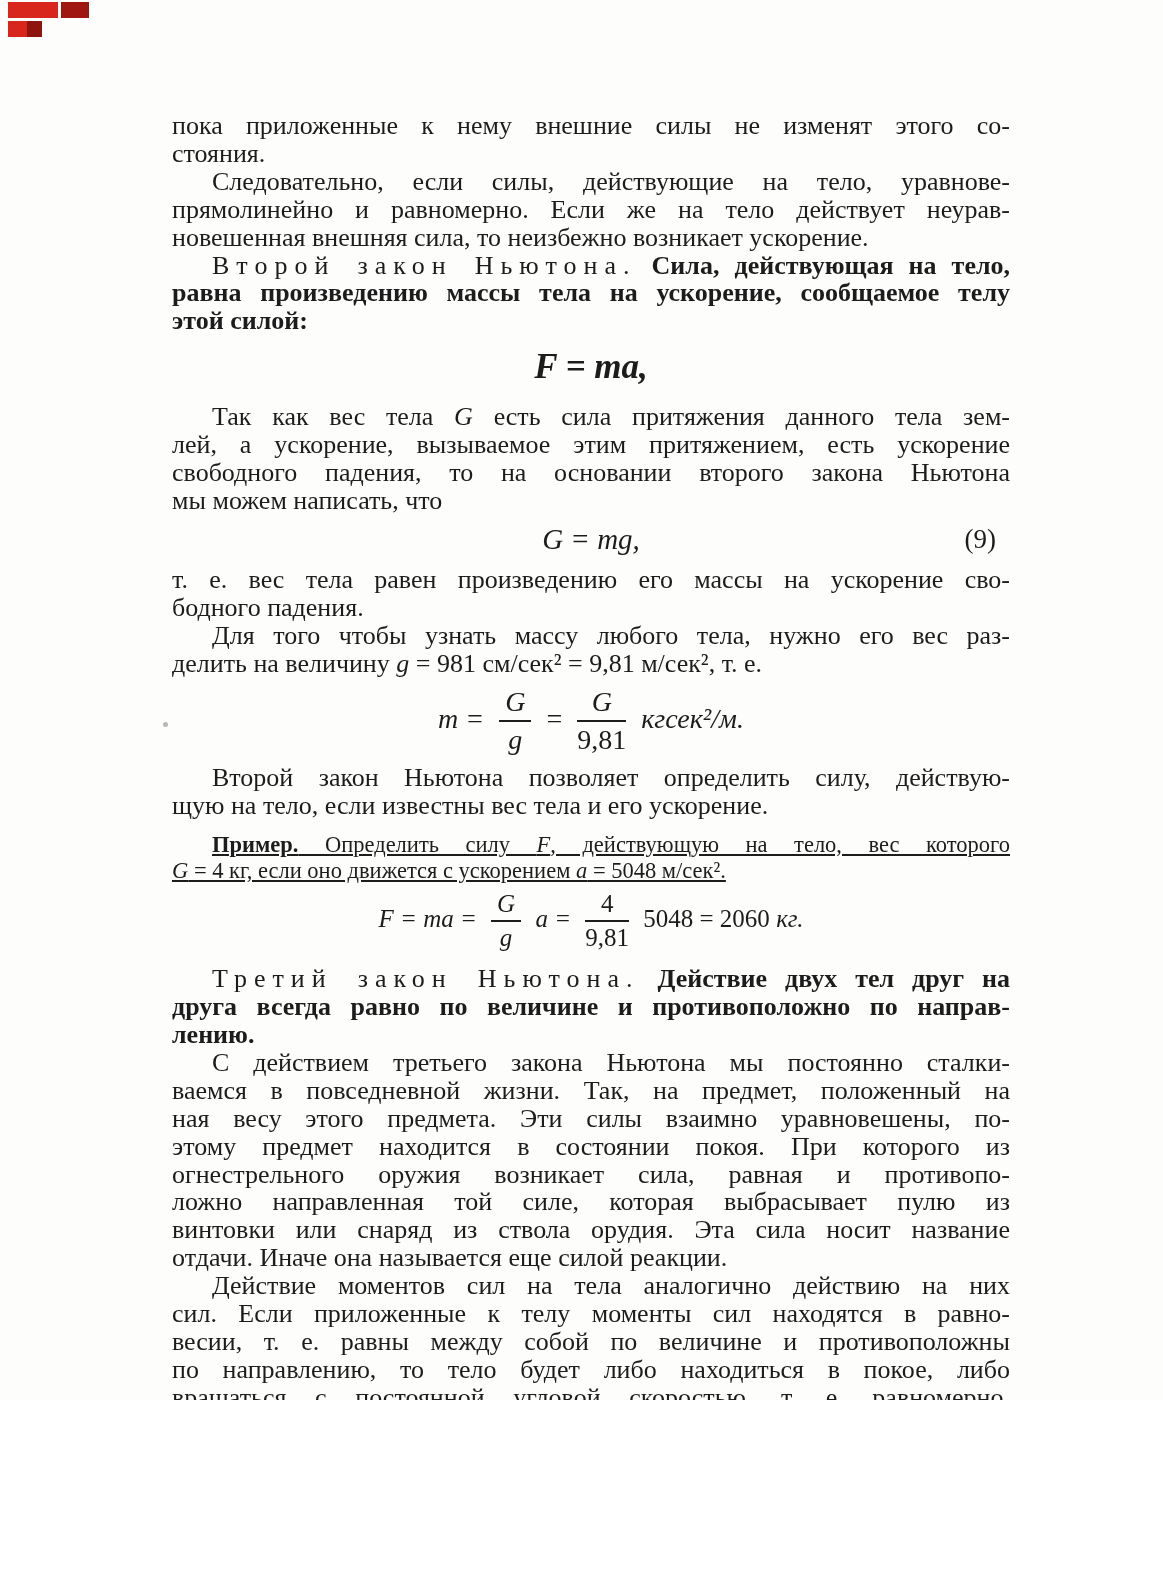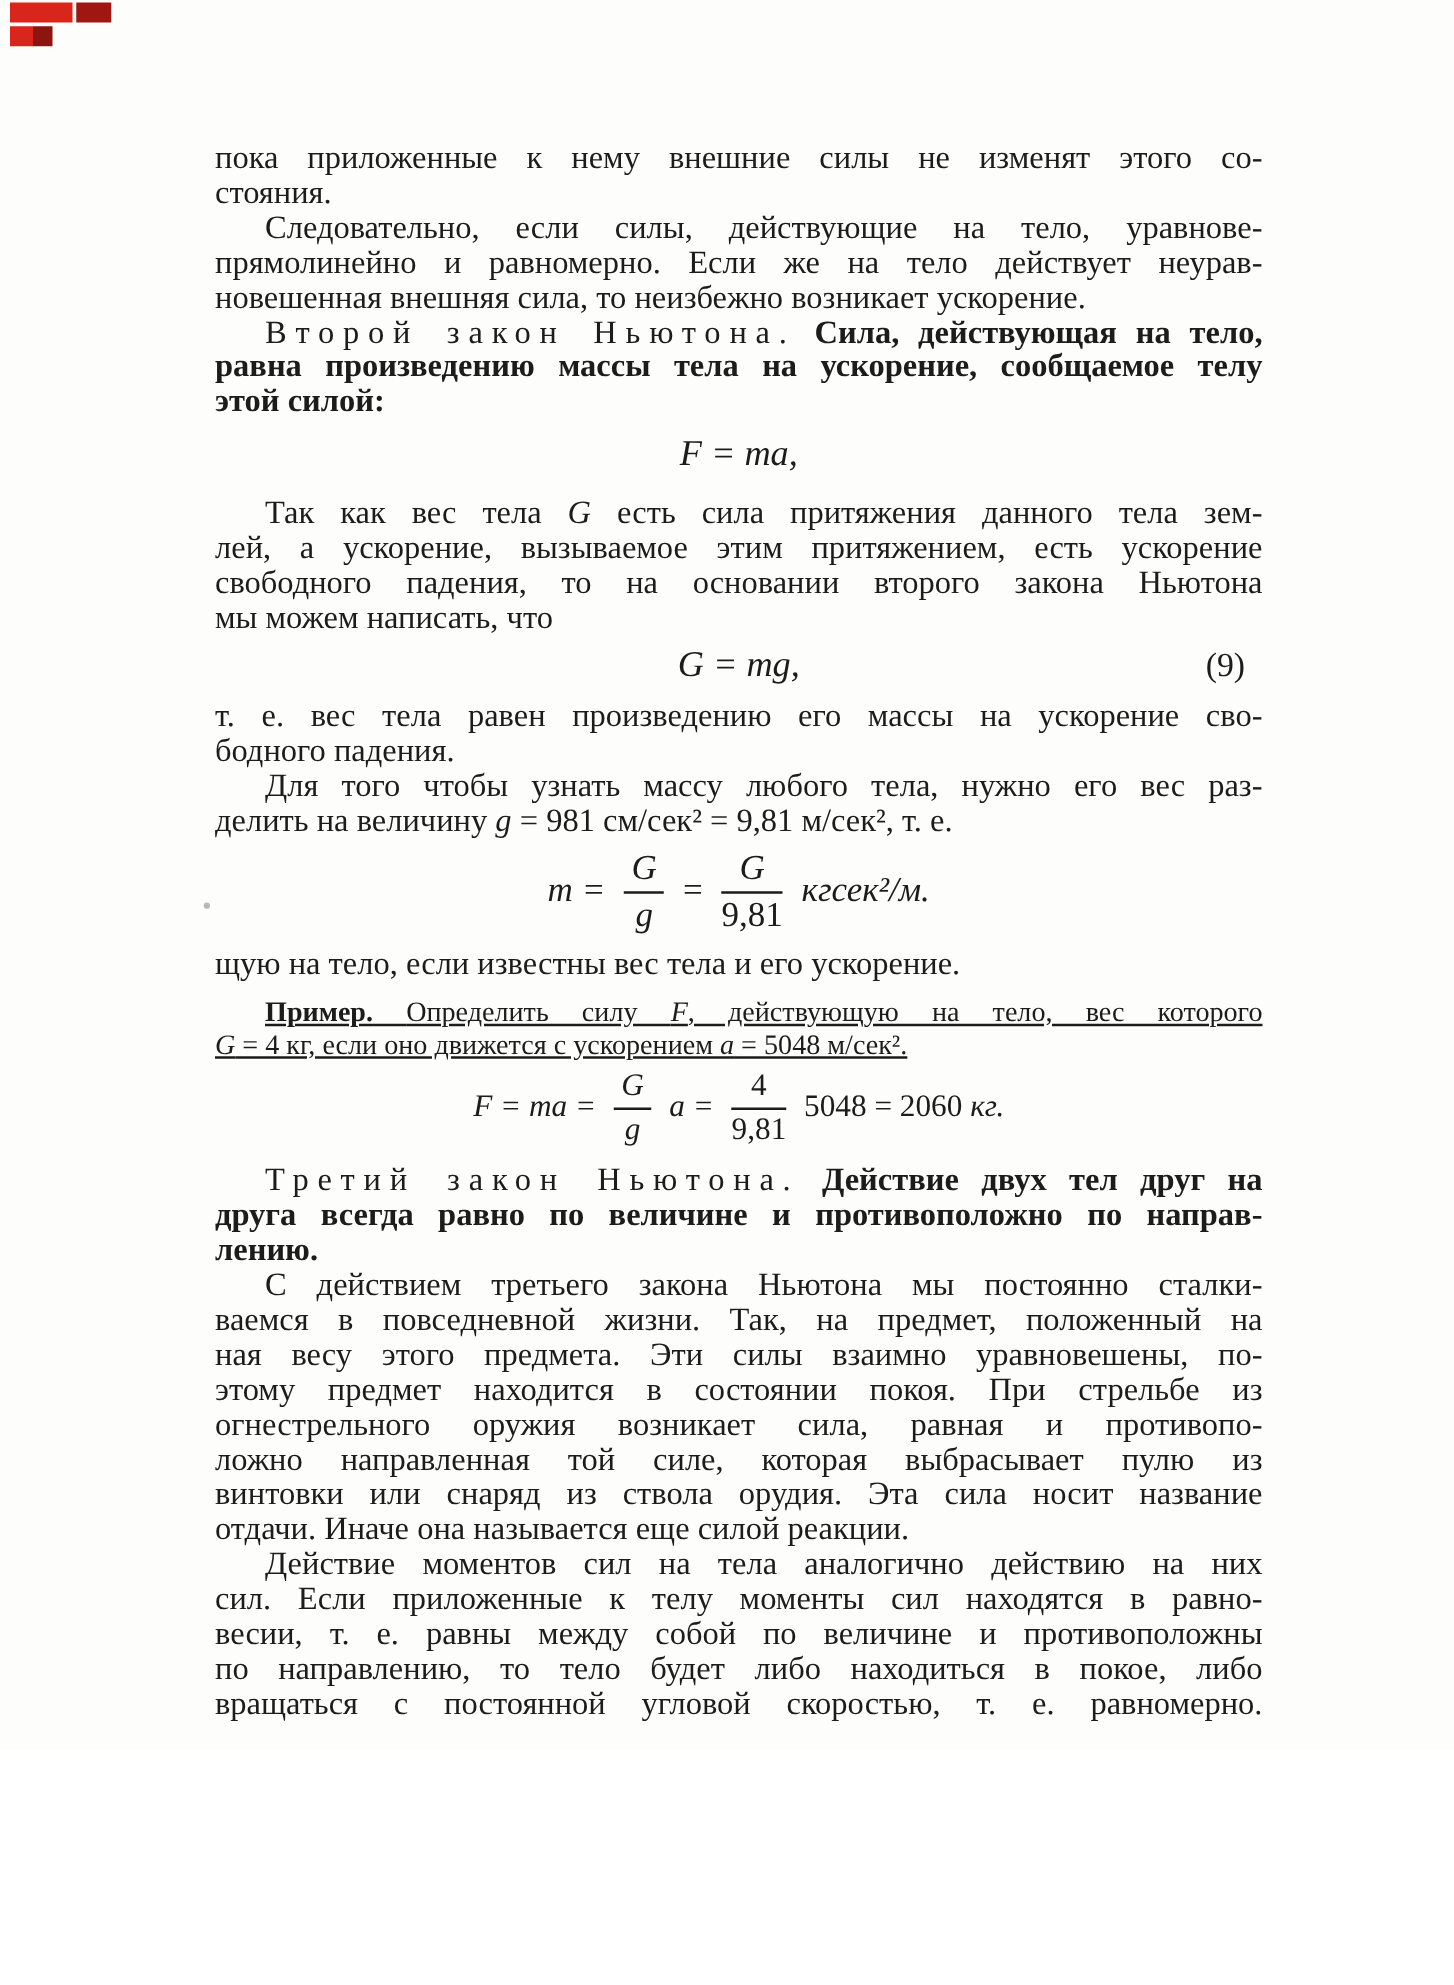--- a/index.html
+++ b/index.html
@@ -16,21 +16,21 @@
   .j{text-align:justify;text-align-last:justify;}
   .l{text-align:center;text-align-last:left;}
   .ind{text-indent:40px;}
   .b{font-weight:bold;}
   .spread{letter-spacing:0.27em;}
   .sm{font-size:22.5px;line-height:26px;text-decoration:underline;}
   .ex{margin-top:12px;}
   .eq{position:relative;text-align:center;font-style:italic;}
   .eq .upr{font-style:normal;}
   .it{font-style:italic;}
-  #f1{margin:12px 0 16px;font-size:29px;}
+  #f1{margin:12px 0 16px;font-size:35px;font-weight:bold;}
   #f2{margin:8px 12px 10px;font-size:29px;}
   #f3{margin:8px 0 8px;font-size:28px;}
   #f4{margin:6px 0 12px;font-size:25px;}
   .frac{display:inline-block;vertical-align:middle;text-align:center;line-height:1.15;margin:0 8px;}
   .frac .num{display:block;border-bottom:2px solid #1c1c1c;padding:0 6px 2px;}
   .frac .den{display:block;padding-top:2px;}
   .eqnum{position:absolute;right:2px;top:50%;transform:translateY(-50%);font-style:normal;font-size:27px;}
   .pagenum{position:absolute;left:974px;top:1462px;font-size:26px;letter-spacing:1px;}
   .stamp{position:absolute;}
   .stamp-a{left:8px;top:2px;width:50px;height:16px;background:#d8261c;}
@@ -99,20 +99,21 @@
 
     <div class="eq" id="f3">
       <span class="it">m =</span>
       <span class="frac"><span class="num it">G</span><span class="den it">g</span></span>
       <span class="upr">=</span>
       <span class="frac"><span class="num it">G</span><span class="den upr">9,81</span></span>
       <span class="it">кгсек²/м.</span>
     </div>
 
     <div>
+      <div class="tx j ind lat">Второй закон Ньютона позволяет определить силу, действую-</div>
       <div class="tx l lat">щую на тело, если известны вес тела и его ускорение.</div>
     </div>
 
     <div class="ex">
       <div class="tx sm j ind"><span class="b">Пример.</span> <span class="lat">Определить силу <i>F</i>, действующую на тело, вес которого</span></div>
       <div class="tx sm l lat"><i>G</i> = 4 кг, если оно движется с ускорением <i>a</i> = 5048 м/сек².</div>
     </div>
 
     <div class="eq" id="f4">
       <span class="it">F = ma =</span>
@@ -126,21 +127,21 @@
     <div>
       <div class="tx j ind"><span class="spread">Третий закон Ньютона.</span> <span class="b lat">Действие двух тел друг на</span></div>
       <div class="tx j b lat">друга всегда равно по величине и противоположно по направ-</div>
       <div class="tx l b lat">лению.</div>
     </div>
 
     <div>
       <div class="tx j ind lat">С действием третьего закона Ньютона мы постоянно сталки-</div>
       <div class="tx j lat">ваемся в повседневной жизни. Так, на предмет, положенный на</div>
       <div class="tx j lat">ная весу этого предмета. Эти силы взаимно уравновешены, по-</div>
-      <div class="tx j lat">этому предмет находится в состоянии покоя. При стрельбе из</div>
+      <div class="tx j lat">этому предмет находится в состоянии покоя. При которого из</div>
       <div class="tx j lat">огнестрельного оружия возникает сила, равная и противопо-</div>
       <div class="tx j lat">ложно направленная той силе, которая выбрасывает пулю из</div>
       <div class="tx j lat">винтовки или снаряд из ствола орудия. Эта сила носит название</div>
       <div class="tx l lat">отдачи. Иначе она называется еще силой реакции.</div>
     </div>
 
     <div>
       <div class="tx j ind lat">Действие моментов сил на тела аналогично действию на них</div>
       <div class="tx j lat">сил. Если приложенные к телу моменты сил находятся в равно-</div>
       <div class="tx j lat">весии, т. е. равны между собой по величине и противоположны</div>

